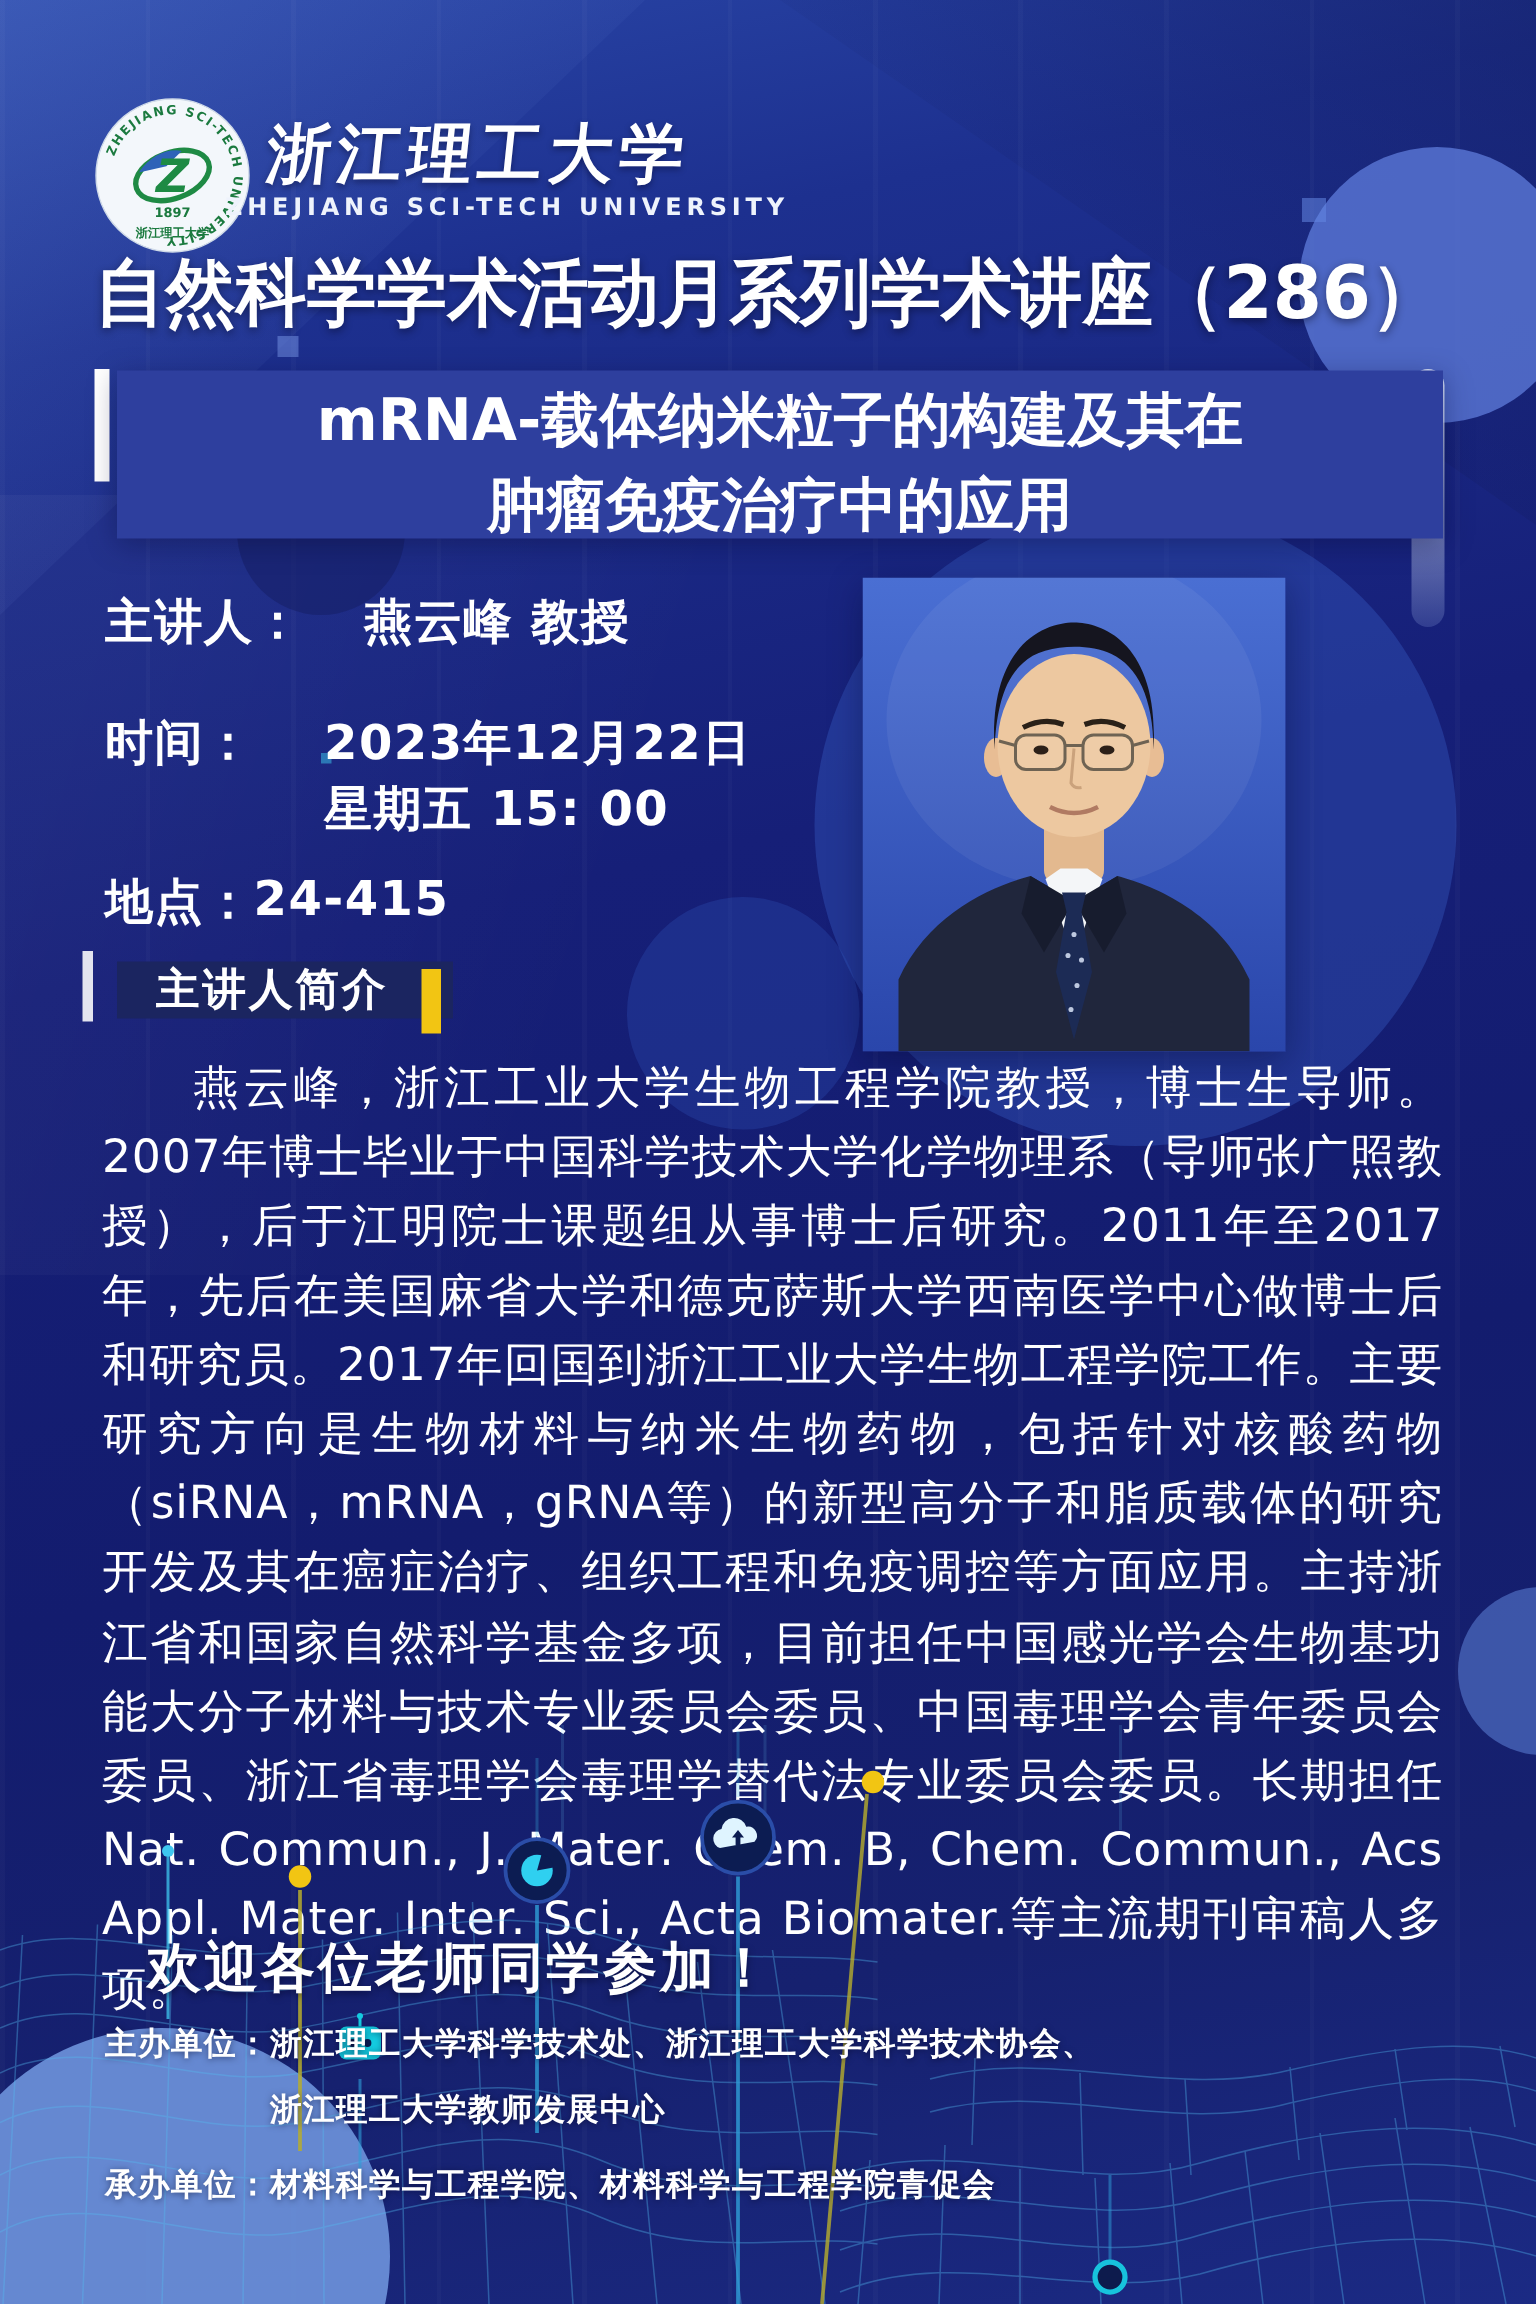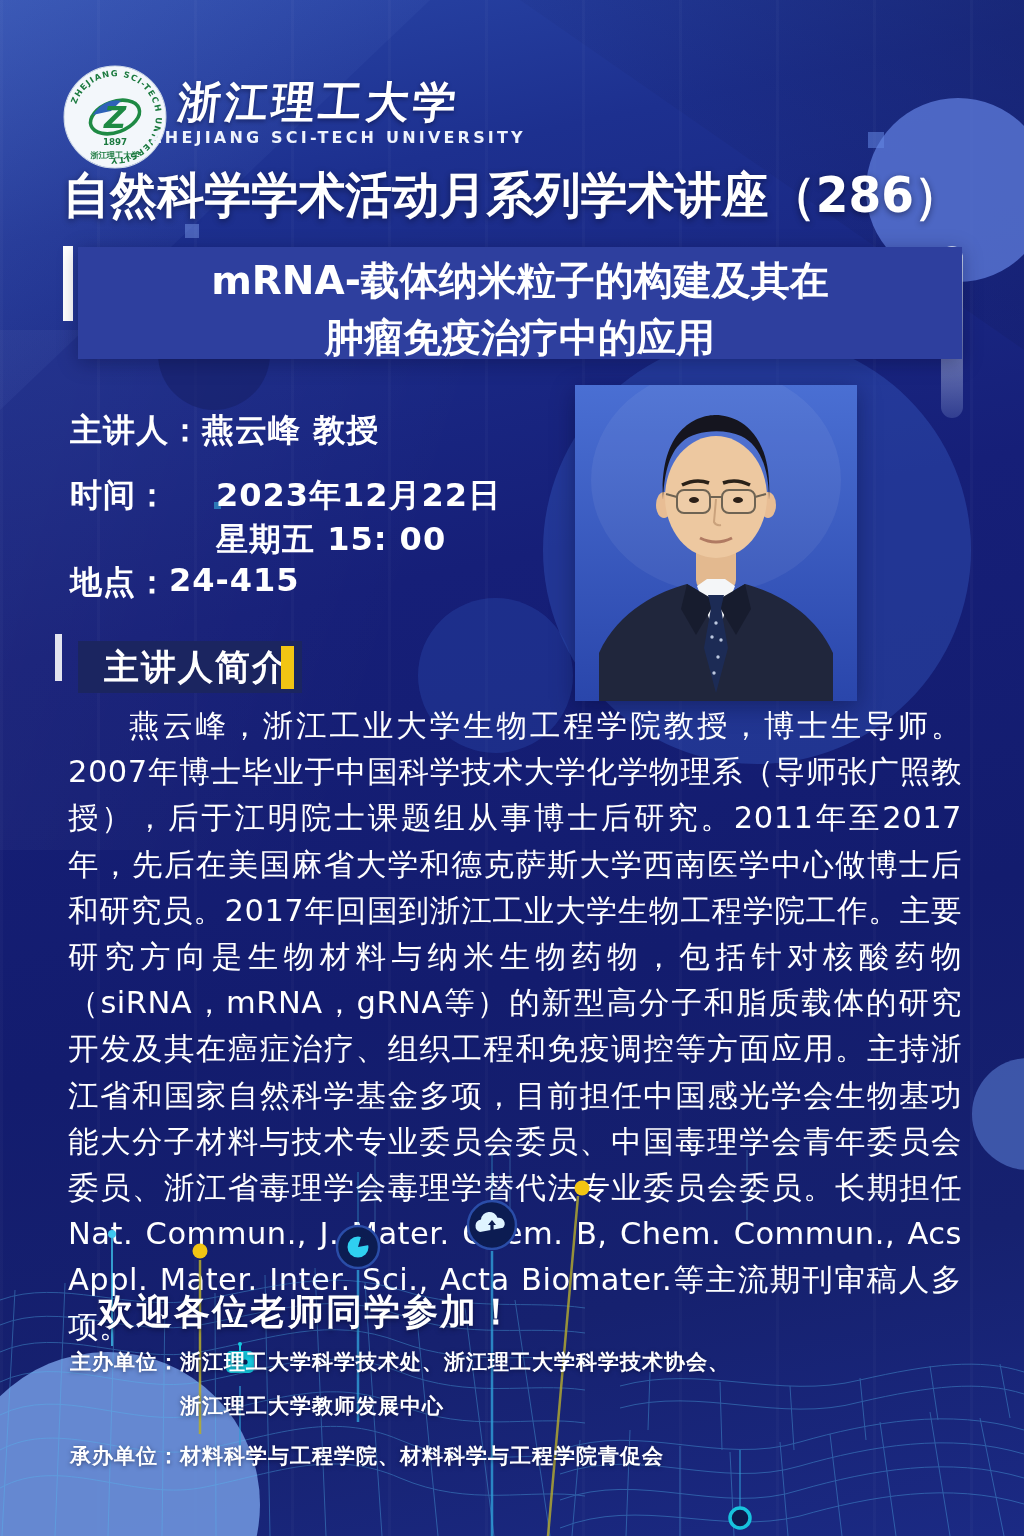--- a/index.html
+++ b/index.html
@@ -20,23 +20,23 @@
   }
   .title-box{
     left:78px;top:247px;width:884px;height:112px;background:#2e3f9e;
     box-shadow:0 4px 18px rgba(5,10,50,.35);
   }
   .title-line{width:100%;text-align:center;font-size:39px;font-weight:800;line-height:1.45;}
   .wbar{left:63px;top:246px;width:10px;height:75px;background:#ffffff;}
   .info-row{position:absolute;display:flex;font-size:32px;font-weight:700;letter-spacing:1px;}
   .info-label{flex:none;}
   .bio-head-box{
-    left:78px;top:641px;width:198px;height:52px;background:#1b2560;
+    left:78px;top:641px;width:198px;height:38px;background:#1b2560;
     display:flex;align-items:center;padding-left:26px;box-sizing:content-box;
-    font-size:35px;font-weight:800;letter-spacing:2px;
+    font-size:29px;font-weight:800;letter-spacing:2px;
   }
   .ybar{left:281px;top:646px;width:13px;height:43px;background:#f2c513;}
   .wtick{left:55px;top:634px;width:7px;height:47px;background:rgba(255,255,255,.88);}
   .bio-text{
     left:68px;top:703px;width:894px;font-size:30.5px;line-height:1.515;
     text-align:justify;text-indent:2em;letter-spacing:.5px;
   }
   .welcome{left:70px;top:1288px;font-size:36px;font-weight:800;letter-spacing:2px;text-shadow:0 2px 5px rgba(0,0,30,.5);margin-left:28px;}
   .org-row{position:absolute;display:flex;font-size:21px;font-weight:700;letter-spacing:1px;line-height:44px;text-shadow:0 1px 4px rgba(0,0,30,.5);}
   .logo-zh{
@@ -94,32 +94,32 @@
   <div class="abs logo-en">ZHEJIANG  SCI-TECH  UNIVERSITY</div>
 
   <div class="abs series-title">自然科学学术活动月系列学术讲座（286）</div>
 
   <div class="abs wbar"></div>
   <div class="abs title-box">
     <div class="title-line" style="margin-top:6px;">mRNA-载体纳米粒子的构建及其在</div>
     <div class="title-line">肿瘤免疫治疗中的应用</div>
   </div>
 
-  <div class="info-row" style="left:70px;top:409px;">
+  <div class="info-row" style="left:70px;top:393px;gap:41px;">
     <span class="info-label">主讲人：</span>
     <span>燕云峰  教授</span>
   </div>
   <div class="info-row" style="left:70px;top:474px;gap:47px;">
     <span class="info-label">时间：</span>
     <span>
       <div>2023年12月22日</div>
       <div>星期五 15: 00</div>
     </span>
   </div>
-  <div class="info-row" style="left:70px;top:561px;">
+  <div class="info-row" style="left:70px;top:580px;">
     <span class="info-label">地点：</span>
     <span>24-415</span>
   </div>
 
   <svg class="abs" style="left:575px;top:385px;box-shadow:0 6px 22px rgba(5,10,50,.4);" width="282" height="316" viewBox="0 0 282 316">
     <defs>
       <linearGradient id="pbg" x1="0" y1="0" x2="0" y2="1">
         <stop offset="0" stop-color="#4a6fd3"></stop>
           <stop offset="1" stop-color="#2a46ab"></stop>
       </linearGradient>

